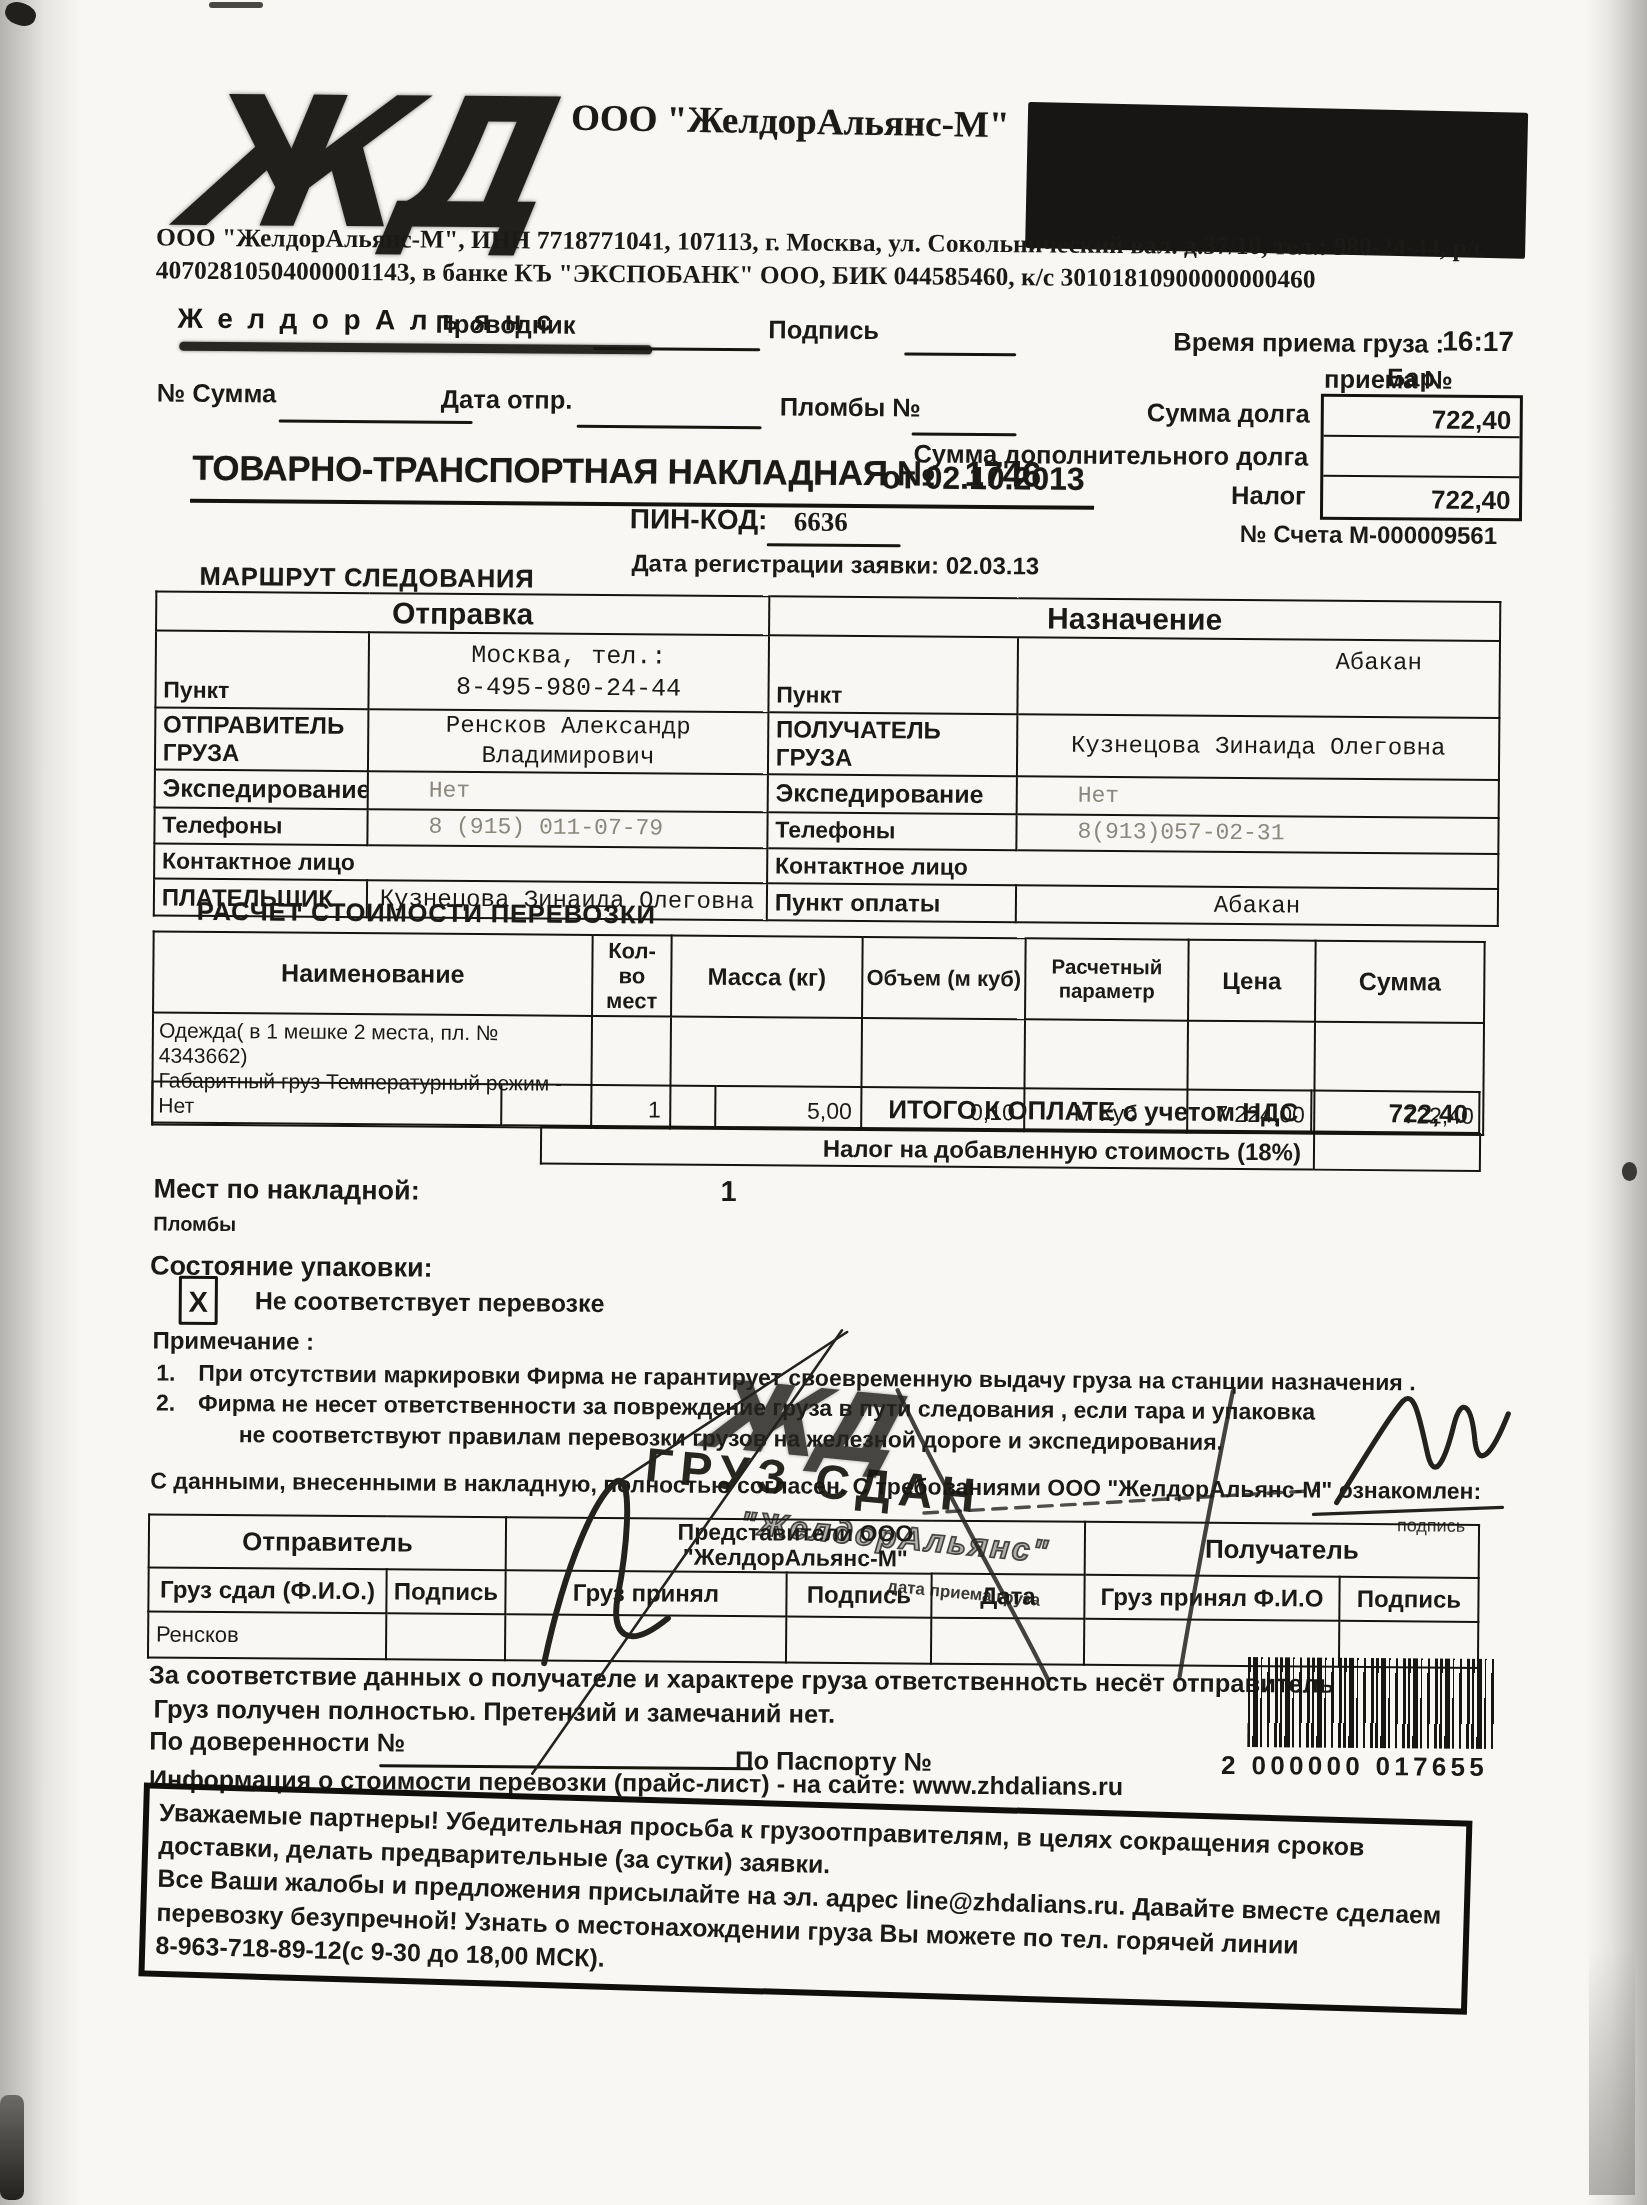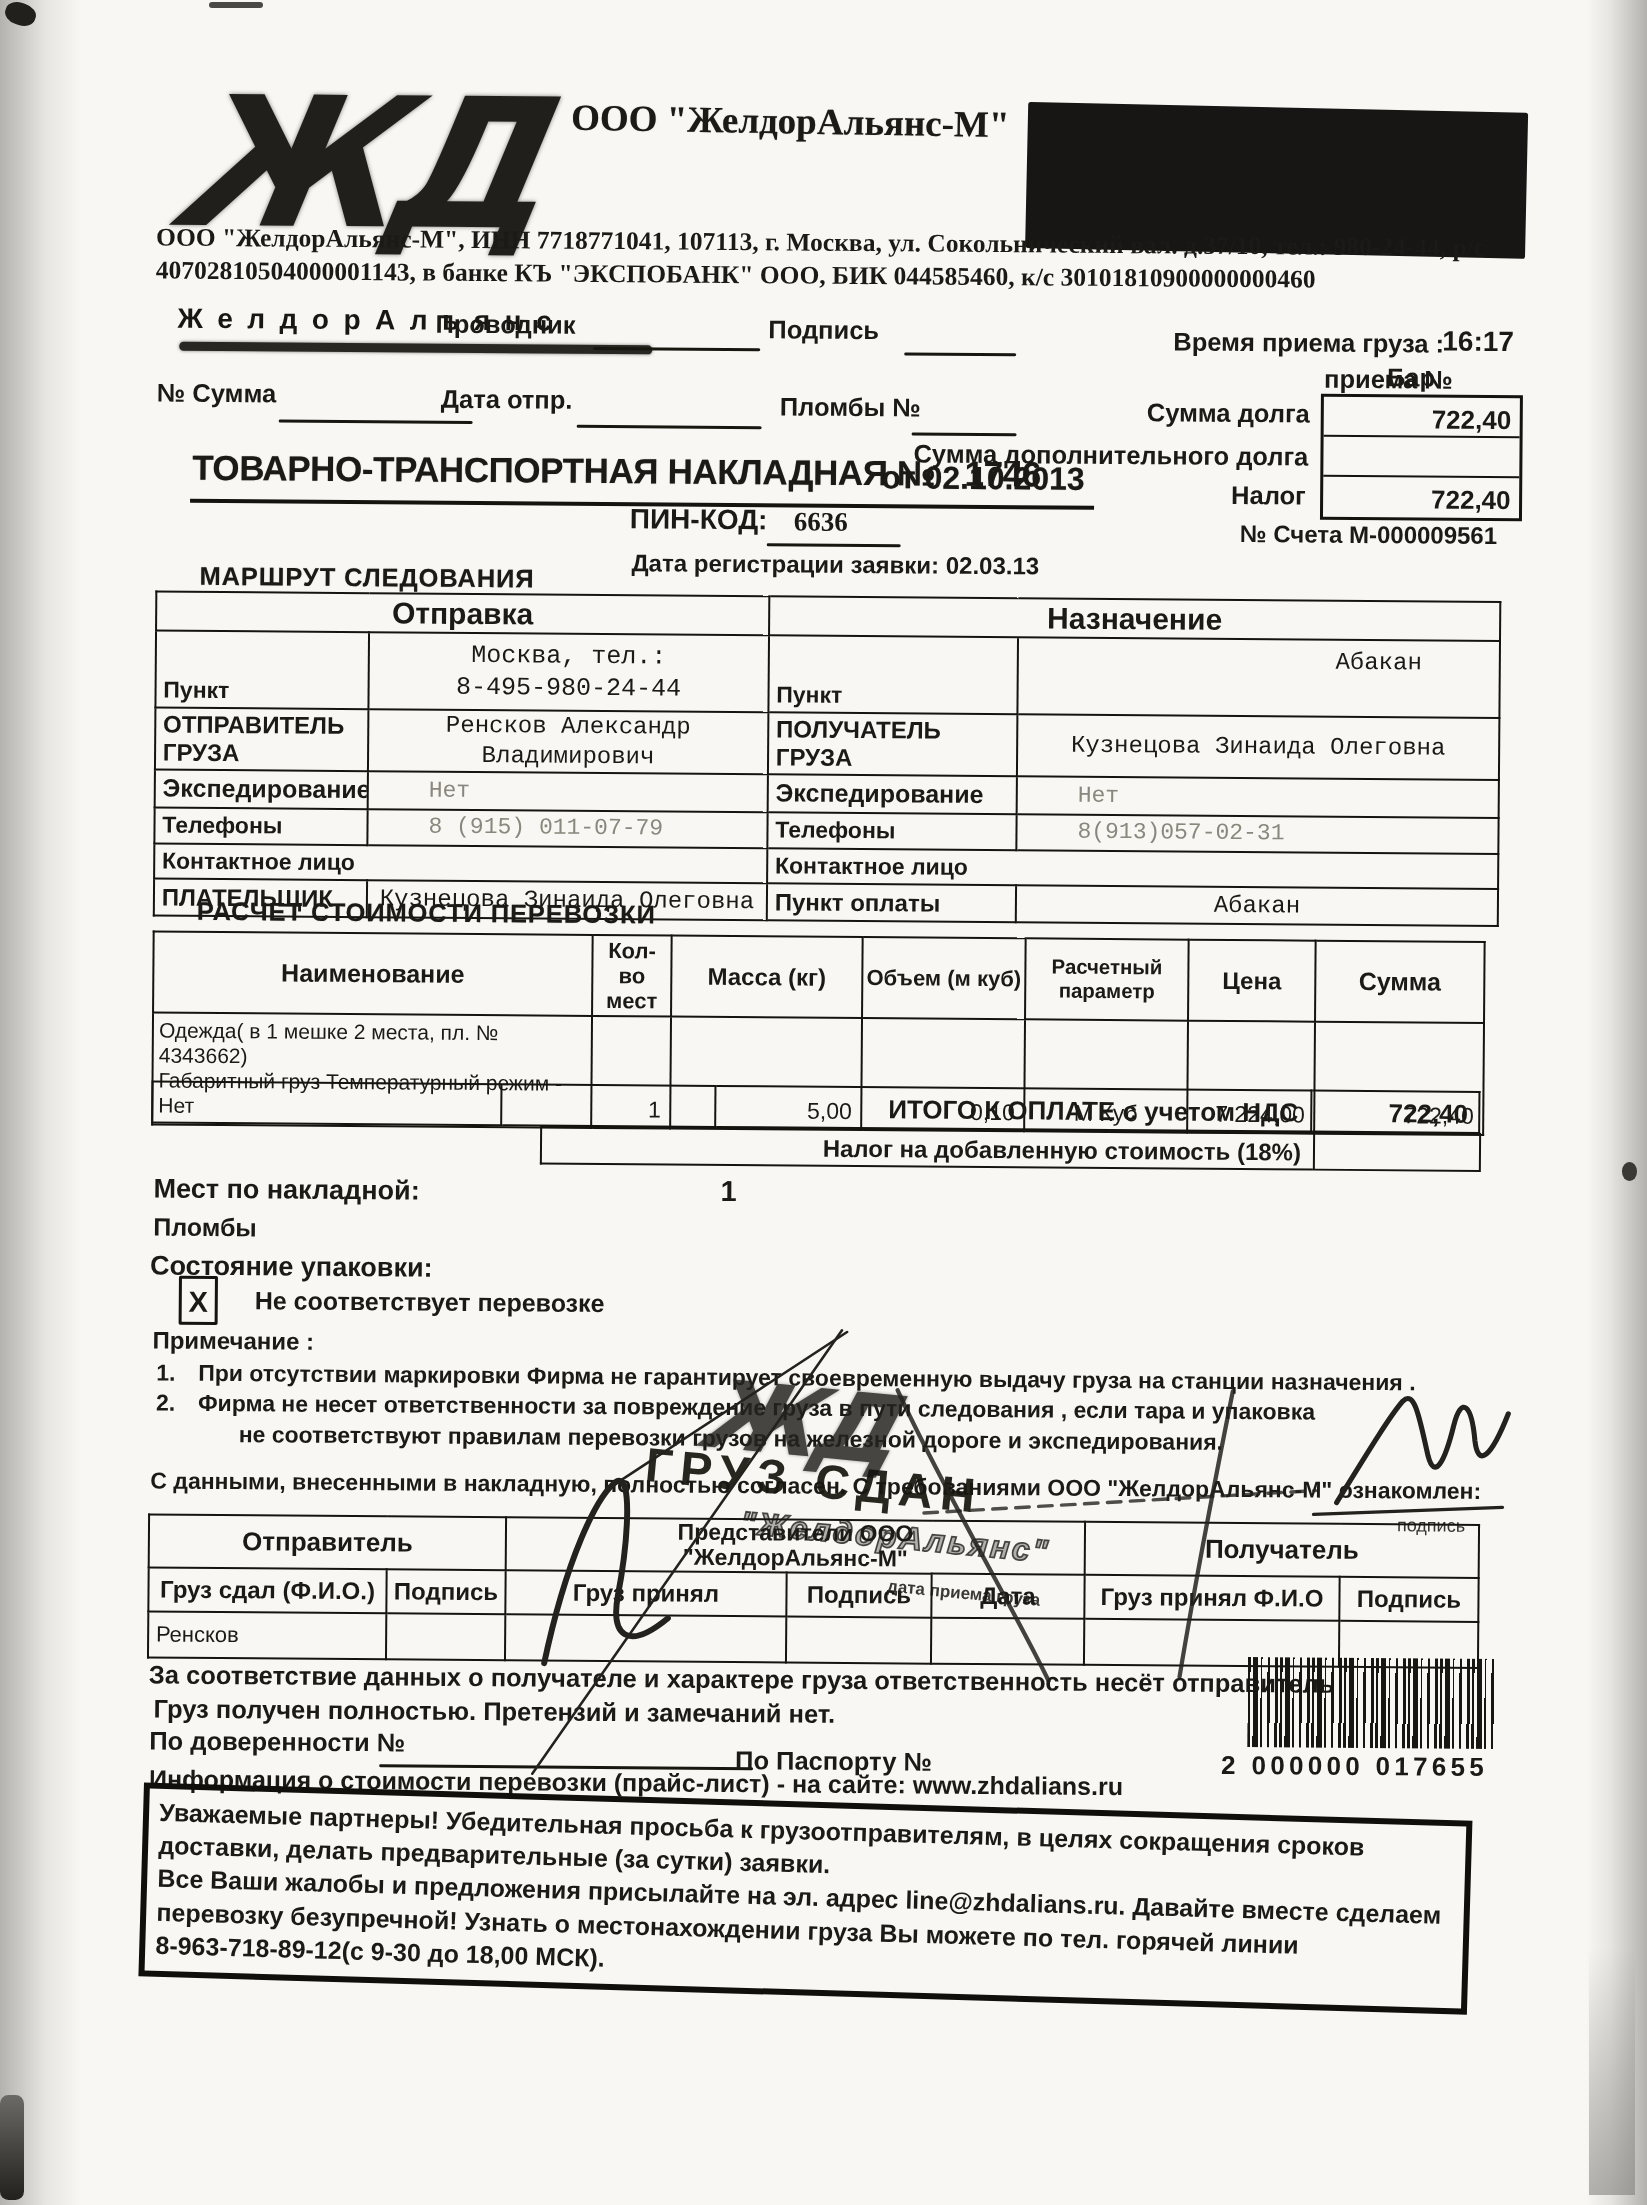--- a/index.html
+++ b/index.html
@@ -284,21 +284,21 @@
       <div class="tr-label nw">ИТОГО К ОПЛАТЕ с учетом НДС</div>
       <div class="tr-value">722,40</div>
     </div>
     <div class="abs vat-row">
       <div class="vat-label nw">Налог на добавленную стоимость (18%)</div>
       <div class="vat-value"></div>
     </div>
 
     <div class="abs nw b" style="left:163px; top:1174px; font-size:27px;">Мест по накладной:</div>
     <div class="abs nw b" style="left:730px; top:1171px; font-size:29px;">1</div>
-    <div class="abs nw b" style="left:163px; top:1213px; font-size:25px;text-align:center;">Пломбы</div>
+    <div class="abs nw b" style="left:163px; top:1213px; font-size:20px;text-align:center;">Пломбы</div>
     <div class="abs nw b" style="left:160px; top:1251px; font-size:27px;">Состояние  упаковки:</div>
     <div class="abs checkbox">X</div>
     <div class="abs nw sb" style="left:265px; top:1286px; font-size:25px;">Не соответствует перевозке</div>
     <div class="abs nw sb" style="left:163px; top:1327px; font-size:24px;">Примечание :</div>
 
     <div class="abs nw b" style="left:167px; top:1360px; font-size:23px;">1.</div>
     <div class="abs nw b" style="left:209px; top:1360px; font-size:23px;">При отсутствии маркировки Фирма не гарантирует своевременную выдачу груза на станции назначения .</div>
     <div class="abs nw b" style="left:167px; top:1390px; font-size:23px;">2.</div>
     <div class="abs nw b" style="left:209px; top:1390px; font-size:23px;">Фирма не несет ответственности за повреждение груза в пути следования , если тара и упаковка</div>
     <div class="abs nw b" style="left:250px; top:1421px; font-size:23px;">не соответствуют правилам  перевозки грузов на железной дороге  и  экспедирования.</div>

